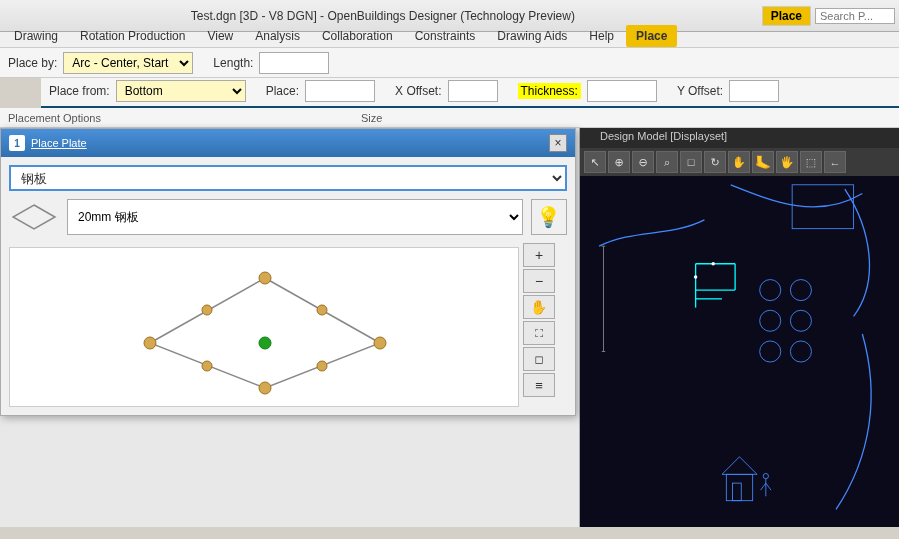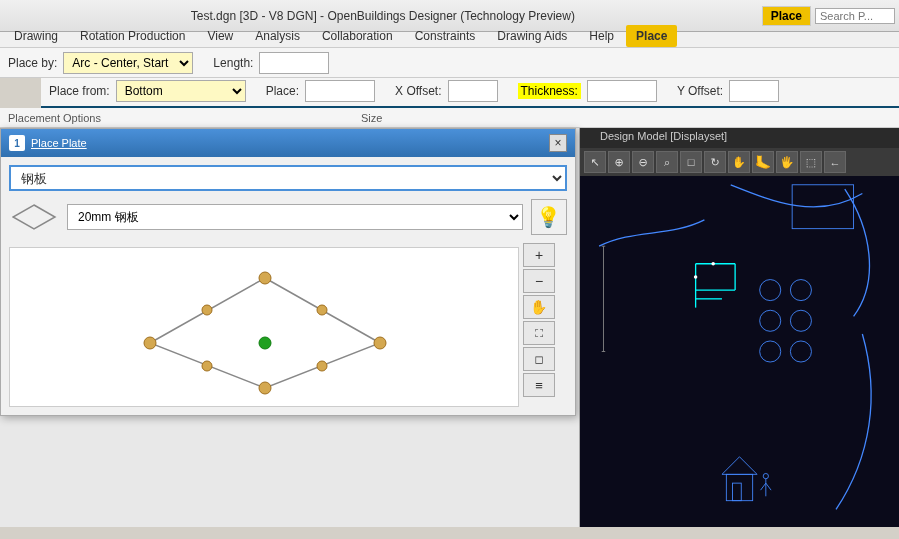--- a/index.html
+++ b/index.html
@@ -205,21 +205,21 @@
 
     
     .component-row {
       display: flex;
       align-items: center;
       gap: 8px;
       margin-bottom: 8px;
     }
     .component-dropdown {
       flex: 1;
-      height: 26px;
+      height: 36px;
       border: 1px solid #aaa;
       background: white;
       font-size: 12px;
       padding: 2px 6px;
     }
     .light-btn {
       width: 36px;
       height: 36px;
       background: #f0f0f0;
       border: 1px solid #aaa;

